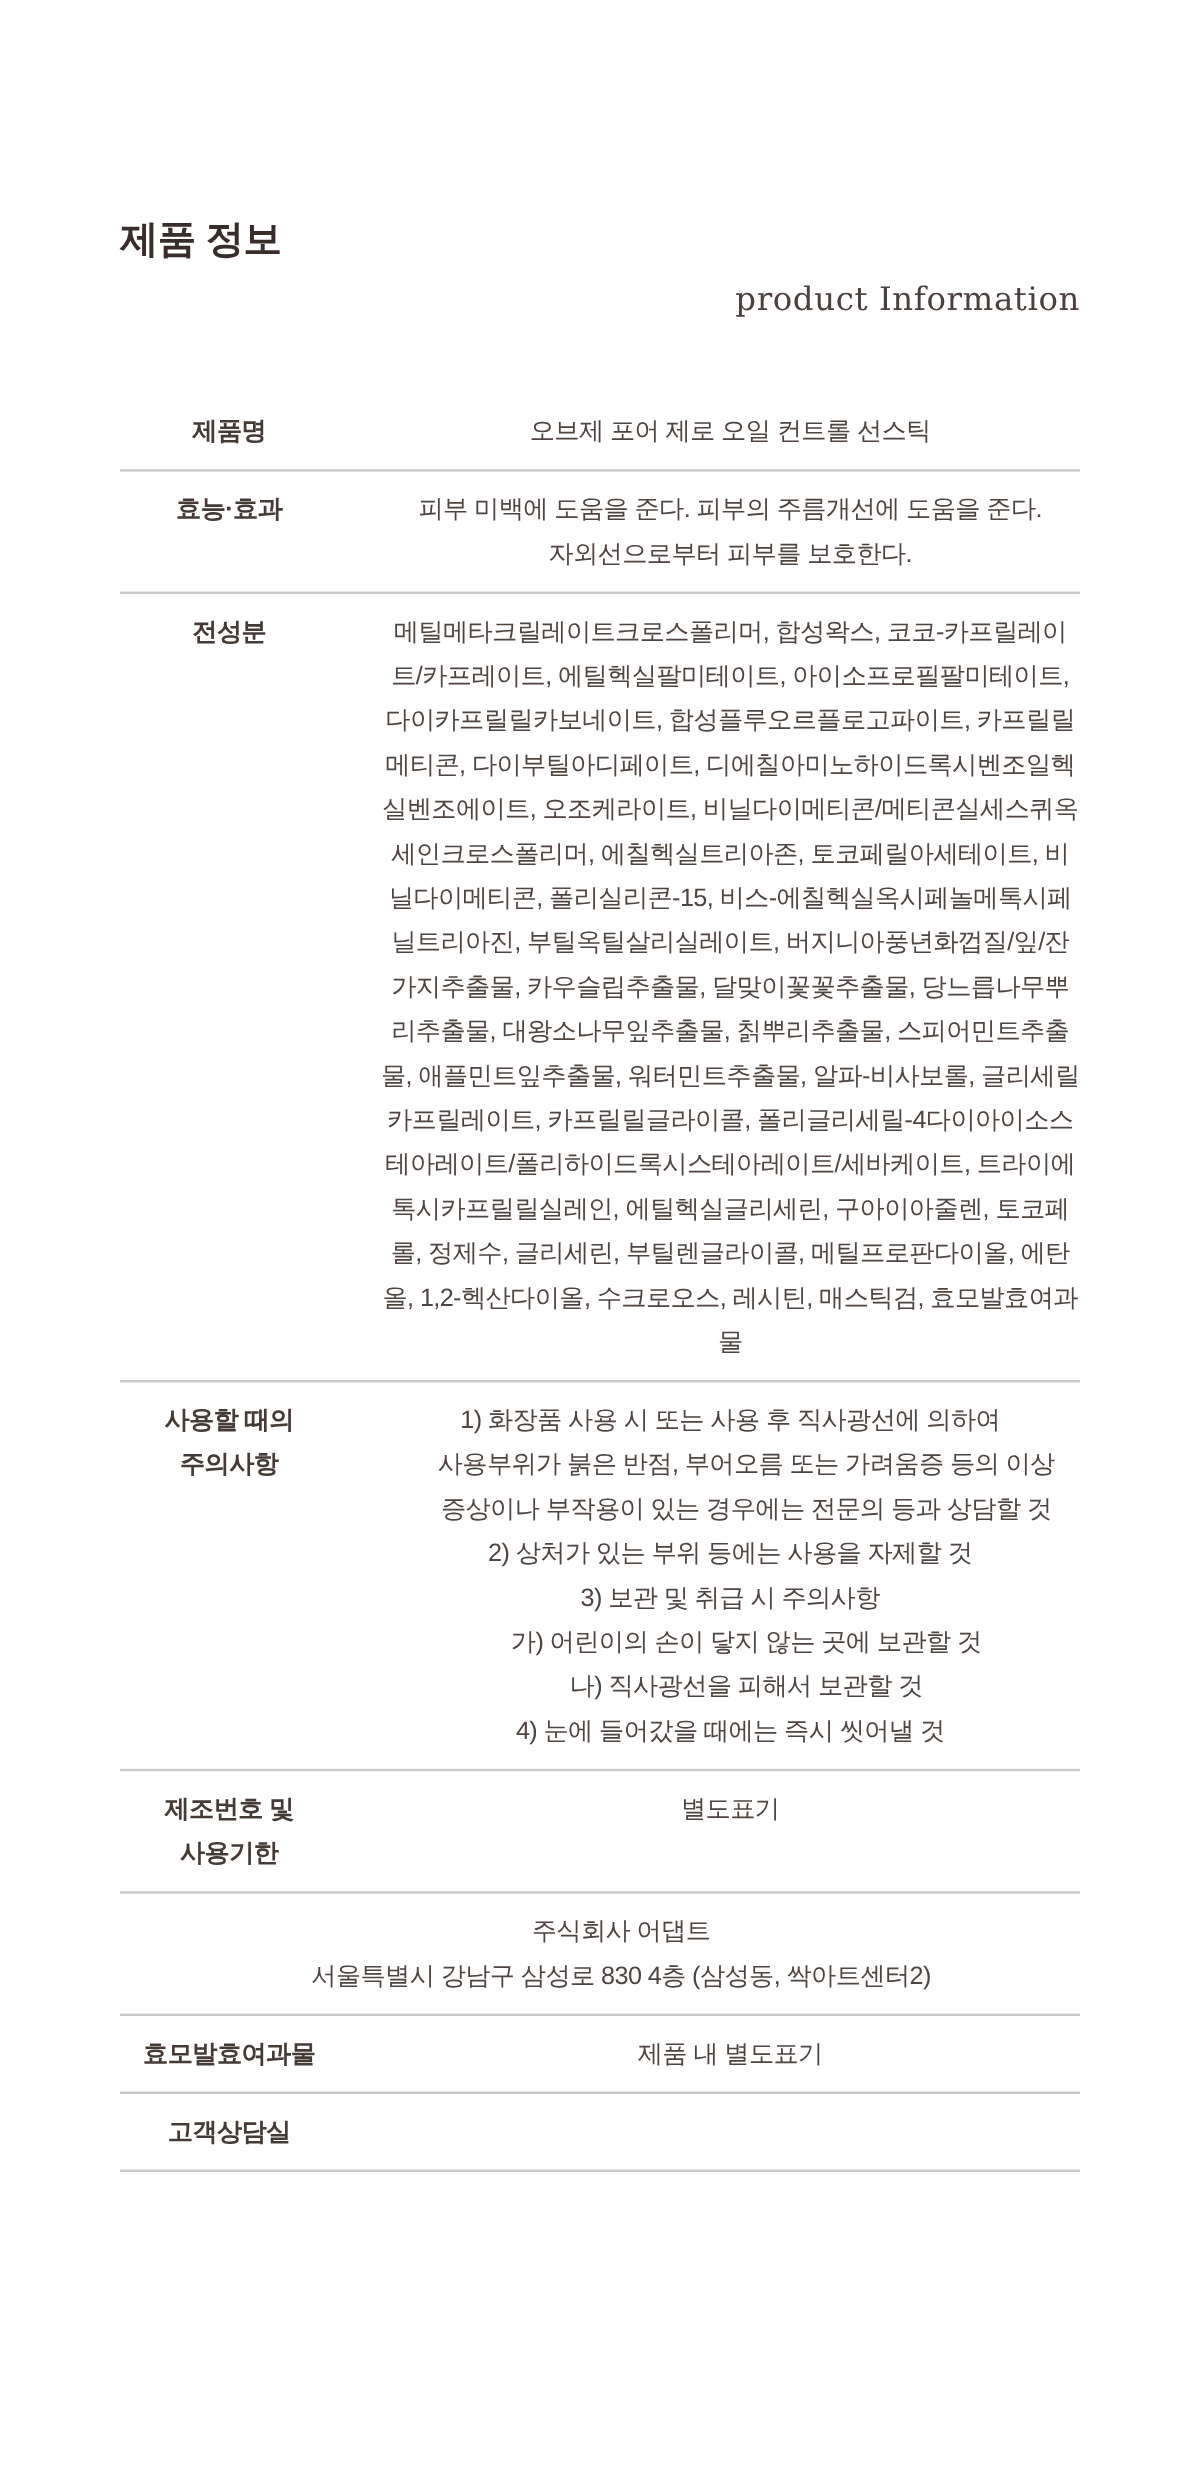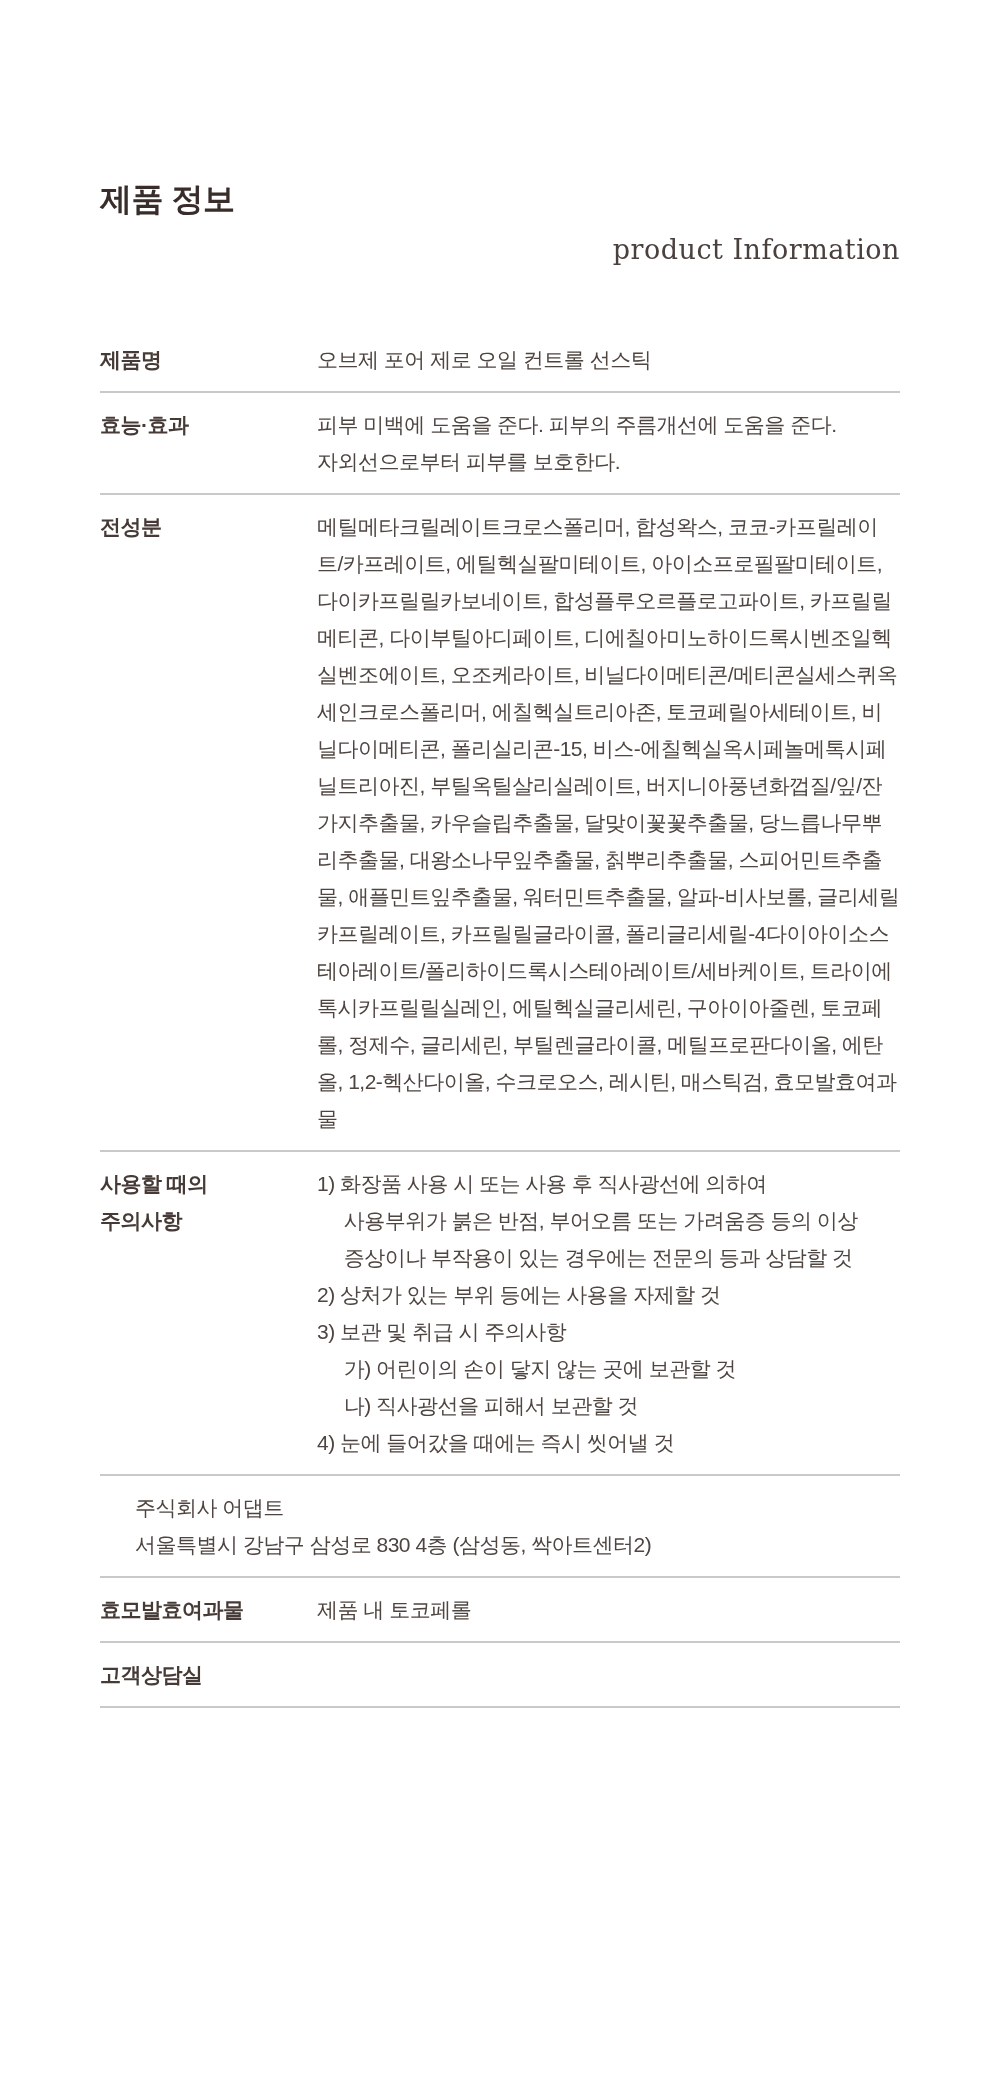--- a/index.html
+++ b/index.html
@@ -31,20 +31,21 @@
     font-family: "DejaVu Serif", "Liberation Serif", serif;
     font-size: 27px;
     line-height: 38px;
     font-weight: 400;
     color: #4a403d;
     letter-spacing: 0.5px;
     text-align: right;
   }
   .info-table {
     margin-top: 72px;
+    text-align: center;
   }
   .info-row {
     display: flex;
     align-items: flex-start;
     padding: 13px 0;
     border-bottom: 2px solid #cbc9c8;
   }
   .info-row:first-child {
     padding-top: 0;
   }
@@ -105,29 +106,34 @@
       <div class="row-value">1) 화장품 사용 시 또는 사용 후 직사광선에 의하여
      사용부위가 붉은 반점, 부어오름 또는 가려움증 등의 이상
      증상이나 부작용이 있는 경우에는 전문의 등과 상담할 것
 2) 상처가 있는 부위 등에는 사용을 자제할 것
 3) 보관 및 취급 시 주의사항
      가) 어린이의 손이 닿지 않는 곳에 보관할 것
      나) 직사광선을 피해서 보관할 것
 4) 눈에 들어갔을 때에는 즉시 씻어낼 것</div>
     </div>
 
+    <div class="info-row">
+      <div class="row-label">제조번호 및
+사용기한</div>
+      <div class="row-value">별도표기</div>
+    </div>
 
     <div class="info-row">
       <div class="row-value">주식회사 어댑트
 서울특별시 강남구 삼성로 830 4층 (삼성동, 싹아트센터2)</div>
     </div>
 
     <div class="info-row">
       <div class="row-label">효모발효여과물</div>
-      <div class="row-value">제품 내 토코페롤</div>
+      <div class="row-value">제품 내 별도표기</div>
     </div>
 
     <div class="info-row">
       <div class="row-label">고객상담실</div>
       <div class="row-value"></div>
     </div>
 
   </div>
 </div>
 

